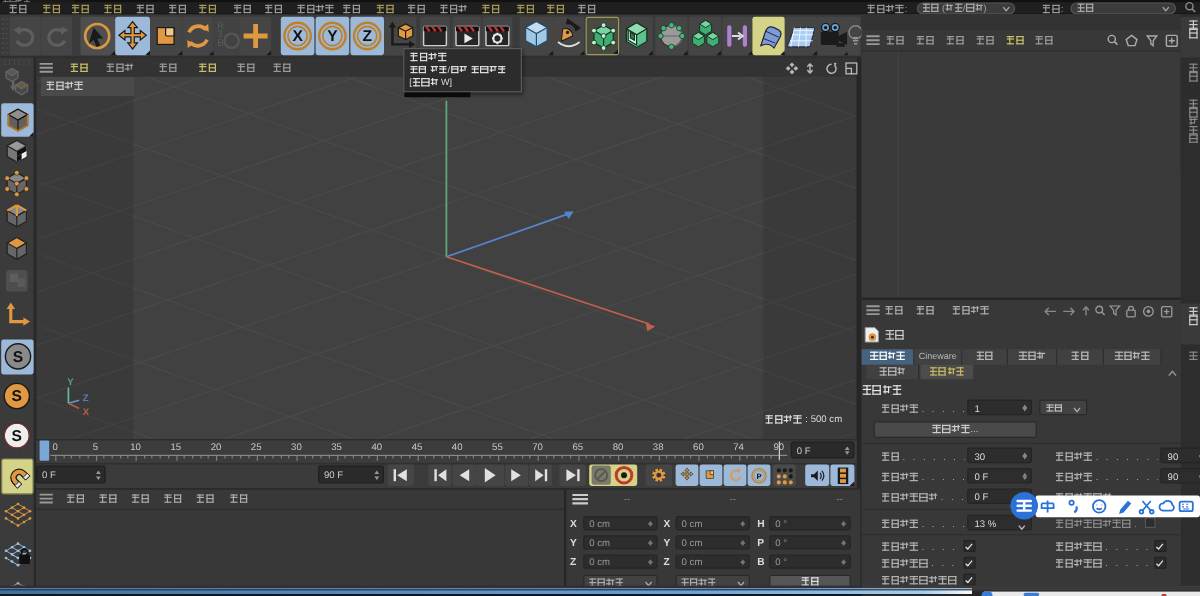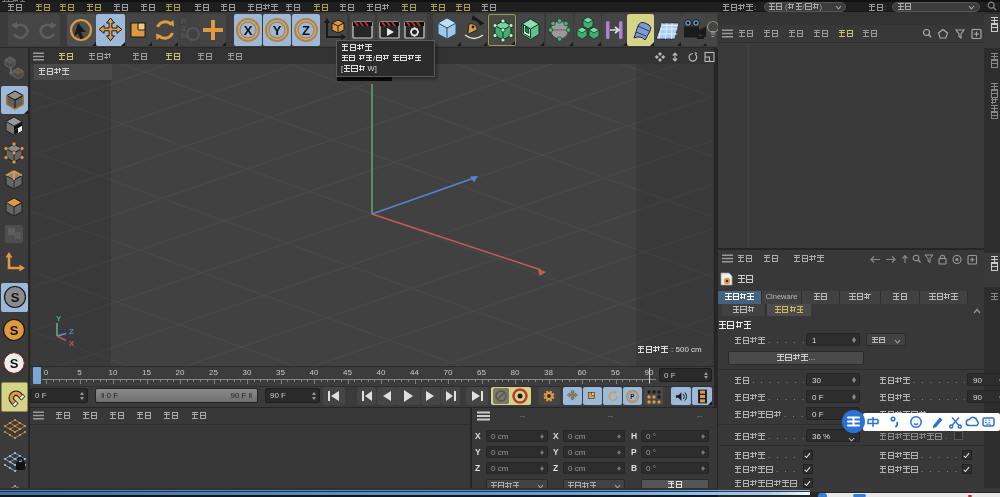--- a/index.html
+++ b/index.html
@@ -462,27 +462,27 @@
       <div style="left:41.5px;top:1px;width:16px;text-align:center;color:#c8c8c8;font-size:8px;">5</div>
       <div style="left:75.0px;top:1px;width:16px;text-align:center;color:#c8c8c8;font-size:8px;">10</div>
       <div style="left:108.5px;top:1px;width:16px;text-align:center;color:#c8c8c8;font-size:8px;">15</div>
       <div style="left:142.0px;top:1px;width:16px;text-align:center;color:#c8c8c8;font-size:8px;">20</div>
       <div style="left:175.5px;top:1px;width:16px;text-align:center;color:#c8c8c8;font-size:8px;">25</div>
       <div style="left:209.0px;top:1px;width:16px;text-align:center;color:#c8c8c8;font-size:8px;">30</div>
       <div style="left:242.5px;top:1px;width:16px;text-align:center;color:#c8c8c8;font-size:8px;">35</div>
       <div style="left:276.0px;top:1px;width:16px;text-align:center;color:#c8c8c8;font-size:8px;">40</div>
       <div style="left:309.5px;top:1px;width:16px;text-align:center;color:#c8c8c8;font-size:8px;">45</div>
       <div style="left:343.0px;top:1px;width:16px;text-align:center;color:#c8c8c8;font-size:8px;">40</div>
-      <div style="left:376.5px;top:1px;width:16px;text-align:center;color:#c8c8c8;font-size:8px;">44</div>
+      <div style="left:376.5px;top:1px;width:16px;text-align:center;color:#c8c8c8;font-size:8px;">55</div>
       <div style="left:410.0px;top:1px;width:16px;text-align:center;color:#c8c8c8;font-size:8px;">70</div>
       <div style="left:443.5px;top:1px;width:16px;text-align:center;color:#c8c8c8;font-size:8px;">65</div>
       <div style="left:477.0px;top:1px;width:16px;text-align:center;color:#c8c8c8;font-size:8px;">80</div>
       <div style="left:510.5px;top:1px;width:16px;text-align:center;color:#c8c8c8;font-size:8px;">38</div>
       <div style="left:544.0px;top:1px;width:16px;text-align:center;color:#c8c8c8;font-size:8px;">60</div>
-      <div style="left:577.5px;top:1px;width:16px;text-align:center;color:#c8c8c8;font-size:8px;">56</div>
+      <div style="left:577.5px;top:1px;width:16px;text-align:center;color:#c8c8c8;font-size:8px;">74</div>
       <div style="left:611.0px;top:1px;width:16px;text-align:center;color:#c8c8c8;font-size:8px;">90</div>
       <div style="left:12px;top:11.5px;width:614px;height:1px;background:#888;"></div>
       <div style="left:16.0px;top:12.5px;width:1px;height:4px;background:#808080;"></div>
       <div style="left:22.7px;top:12.5px;width:1px;height:2px;background:#808080;"></div>
       <div style="left:29.4px;top:12.5px;width:1px;height:2px;background:#808080;"></div>
       <div style="left:36.1px;top:12.5px;width:1px;height:2px;background:#808080;"></div>
       <div style="left:42.8px;top:12.5px;width:1px;height:2px;background:#808080;"></div>
       <div style="left:49.5px;top:12.5px;width:1px;height:4px;background:#808080;"></div>
       <div style="left:56.2px;top:12.5px;width:1px;height:2px;background:#808080;"></div>
       <div style="left:62.9px;top:12.5px;width:1px;height:2px;background:#808080;"></div>
@@ -568,21 +568,20 @@
       <div style="left:598.9px;top:12.5px;width:1px;height:2px;background:#808080;"></div>
       <div style="left:605.6px;top:12.5px;width:1px;height:2px;background:#808080;"></div>
       <div style="left:612.3px;top:12.5px;width:1px;height:2px;background:#808080;"></div>
       <div style="left:619.0px;top:12.5px;width:1px;height:4px;background:#808080;"></div>
     </div>
     <div style="left:33px;top:367px;width:8px;height:17px;background:#7ba7d7;border-radius:1px;"></div>
     <div style="left:649px;top:368px;width:1px;height:15px;background:#ccc;"></div>
     <div style="left:659px;top:368px;width:53px;height:14px;background:#2a2a2a;border:1px solid #1f1f1f;border-radius:2px;color:#ccc;font-size:8px;padding:2px 4px;">0 F<div style="right:3px;top:2.5px;width:0;height:0;border-left:2.6px solid transparent;border-right:2.6px solid transparent;border-bottom:3.6px solid #999;"></div><div style="right:3px;bottom:2.5px;width:0;height:0;border-left:2.6px solid transparent;border-right:2.6px solid transparent;border-top:3.6px solid #999;"></div></div>
     <div style="left:30px;top:386px;width:684px;height:21px;background:#3b3b3b;border-top:1px solid #2f2f2f;"></div>
     <div style="left:30px;top:388px;width:58px;height:15px;background:#2a2a2a;border:1px solid #1f1f1f;border-radius:2px;color:#ccc;font-size:8px;padding:2px 4px;">0 F<div style="right:3px;top:2.5px;width:0;height:0;border-left:2.6px solid transparent;border-right:2.6px solid transparent;border-bottom:3.6px solid #999;"></div><div style="right:3px;bottom:2.5px;width:0;height:0;border-left:2.6px solid transparent;border-right:2.6px solid transparent;border-top:3.6px solid #999;"></div></div>
-    <div style="left:95px;top:388px;width:163px;height:15px;background:linear-gradient(#8a8a8a,#6f6f6f);border:1px solid #222;border-radius:2px;color:#222;font-size:8px;padding:2px 5px;">‖ 0 F<span style="float:right">90 F ‖</span></div>
     <div style="left:265px;top:388px;width:55px;height:15px;background:#2a2a2a;border:1px solid #1f1f1f;border-radius:2px;color:#ccc;font-size:8px;padding:2px 4px;">90 F<div style="right:3px;top:2.5px;width:0;height:0;border-left:2.6px solid transparent;border-right:2.6px solid transparent;border-bottom:3.6px solid #999;"></div><div style="right:3px;bottom:2.5px;width:0;height:0;border-left:2.6px solid transparent;border-right:2.6px solid transparent;border-top:3.6px solid #999;"></div></div>
     <div style="left:323px;top:387px;width:22px;height:18px;background:#454545;border-radius:2px;text-align:center;padding-top:4px;"><svg width="12" height="10">
         <path d="M1 0 v10" stroke="#e0e0e0" stroke-width="2"></path>
         <path d="M11 0 v10 L3 5 z" fill="#e0e0e0"></path>
       </svg></div>
     <div style="left:357px;top:387px;width:19px;height:18px;background:#454545;border-radius:2px;text-align:center;padding-top:4px;"><svg width="12" height="10">
         <path d="M2 0 v10" stroke="#e0e0e0" stroke-width="2"></path>
         <path d="M11 0 v10 L4 5 z" fill="#e0e0e0"></path>
       </svg></div>
     <div style="left:377px;top:387px;width:19px;height:18px;background:#454545;border-radius:2px;text-align:center;padding-top:4px;"><svg width="9" height="10">
@@ -796,21 +795,21 @@
     <div style="left:967px;top:373px;width:40px;height:13px;background:#2d2d2d;border:1px solid #242424;border-radius:2px;color:#ddd;font-size:8px;padding:1.5px 5px;">90<div style="right:3px;top:2.5px;width:0;height:0;border-left:2.6px solid transparent;border-right:2.6px solid transparent;border-bottom:3.6px solid #888;"></div><div style="right:3px;bottom:2.5px;width:0;height:0;border-left:2.6px solid transparent;border-right:2.6px solid transparent;border-top:3.6px solid #888;"></div></div>
     <div style="left:734px;top:393px;width:70px;height:10px;color:#b0b0b0;font-size:8px;white-space:nowrap;overflow:hidden;"><i class="z1"></i><i class="z2"></i><i class="z3"></i><i class="z1"></i> <span style="letter-spacing:2px;">. . . . . . . . . . . . . . .</span></div>
     <div style="left:806px;top:390px;width:54px;height:13px;background:#2d2d2d;border:1px solid #242424;border-radius:2px;color:#ddd;font-size:8px;padding:1.5px 5px;">0 F<div style="right:3px;top:2.5px;width:0;height:0;border-left:2.6px solid transparent;border-right:2.6px solid transparent;border-bottom:3.6px solid #888;"></div><div style="right:3px;bottom:2.5px;width:0;height:0;border-left:2.6px solid transparent;border-right:2.6px solid transparent;border-top:3.6px solid #888;"></div></div>
     <div style="left:879px;top:393px;width:86px;height:10px;color:#b0b0b0;font-size:8px;white-space:nowrap;overflow:hidden;"><i class="z1"></i><i class="z2"></i><i class="z3"></i><i class="z1"></i> <span style="letter-spacing:2px;">. . . . . . . . . . . . . . .</span></div>
     <div style="left:967px;top:390px;width:40px;height:13px;background:#2d2d2d;border:1px solid #242424;border-radius:2px;color:#ddd;font-size:8px;padding:1.5px 5px;">90<div style="right:3px;top:2.5px;width:0;height:0;border-left:2.6px solid transparent;border-right:2.6px solid transparent;border-bottom:3.6px solid #888;"></div><div style="right:3px;bottom:2.5px;width:0;height:0;border-left:2.6px solid transparent;border-right:2.6px solid transparent;border-top:3.6px solid #888;"></div></div>
     <div style="left:734px;top:410px;width:70px;height:10px;color:#b0b0b0;font-size:8px;white-space:nowrap;overflow:hidden;"><i class="z1"></i><i class="z2"></i><i class="z3"></i><i class="z1"></i><i class="z2"></i><i class="z3"></i> <span style="letter-spacing:2px;">. . . . . . . . . . . . . . .</span></div>
     <div style="left:806px;top:407px;width:54px;height:13px;background:#2d2d2d;border:1px solid #242424;border-radius:2px;color:#ddd;font-size:8px;padding:1.5px 5px;">0 F<div style="right:3px;top:2.5px;width:0;height:0;border-left:2.6px solid transparent;border-right:2.6px solid transparent;border-bottom:3.6px solid #888;"></div><div style="right:3px;bottom:2.5px;width:0;height:0;border-left:2.6px solid transparent;border-right:2.6px solid transparent;border-top:3.6px solid #888;"></div></div>
     <div style="left:879px;top:410px;width:86px;height:10px;color:#b0b0b0;font-size:8px;white-space:nowrap;overflow:hidden;"><i class="z1"></i><i class="z2"></i><i class="z3"></i><i class="z1"></i><i class="z2"></i><i class="z3"></i> <span style="letter-spacing:2px;">. . . . . . . . . . . . . . .</span></div>
     <div style="left:718px;top:424px;width:266px;height:1px;background:#2e2e2e;"></div>
     <div style="left:734px;top:432px;width:70px;height:10px;color:#b0b0b0;font-size:8px;white-space:nowrap;overflow:hidden;"><i class="z1"></i><i class="z2"></i><i class="z3"></i><i class="z1"></i> <span style="letter-spacing:2px;">. . . . . . . . . . . . . . .</span></div>
-    <div style="left:806px;top:429px;width:54px;height:13px;background:#2d2d2d;border:1px solid #242424;border-radius:2px;color:#ddd;font-size:8px;padding:1.5px 5px;">36 %</div>
+    <div style="left:806px;top:429px;width:54px;height:13px;background:#2d2d2d;border:1px solid #242424;border-radius:2px;color:#ddd;font-size:8px;padding:1.5px 5px;">13 %</div>
     <div style="left:848px;top:434px;width:10px;height:8px;"><svg width="7" height="5" viewBox="0 0 7 5">
         <path d="M1 1 l2.5 3 l2.5 -3" stroke="#bbb" stroke-width="1.1" fill="none"></path>
       </svg></div>
     <div style="left:879px;top:432px;width:74px;height:10px;color:#8a8a8a;font-size:8px;white-space:nowrap;overflow:hidden;"><i class="z1"></i><i class="z2"></i><i class="z3"></i><i class="z1"></i><i class="z2"></i><i class="z3"></i><i class="z1"></i><i class="z2"></i> <span style="letter-spacing:2px;">. . . . . . . . . . . . . . .</span></div>
     <div style="left:954px;top:431px;width:9px;height:9px;background:#2d2d2d;border:1px solid #555;"></div>
     <div style="left:718px;top:445px;width:266px;height:1px;background:#2e2e2e;"></div>
     <div style="left:734px;top:451px;width:66px;height:10px;color:#b0b0b0;font-size:8px;white-space:nowrap;overflow:hidden;"><i class="z1"></i><i class="z2"></i><i class="z3"></i><i class="z1"></i> <span style="letter-spacing:2px;">. . . . . . . . . . . . . . .</span></div>
     <div style="left:803px;top:450px;width:10px;height:10px;background:#2d2d2d;border:1px solid #222;border-radius:1px;">
       <div style="left:2.2px;top:1.2px;width:3.4px;height:5.5px;border-right:1.6px solid #e8e8e8;border-bottom:1.6px solid #e8e8e8;transform:rotate(40deg);"></div>
     </div>

